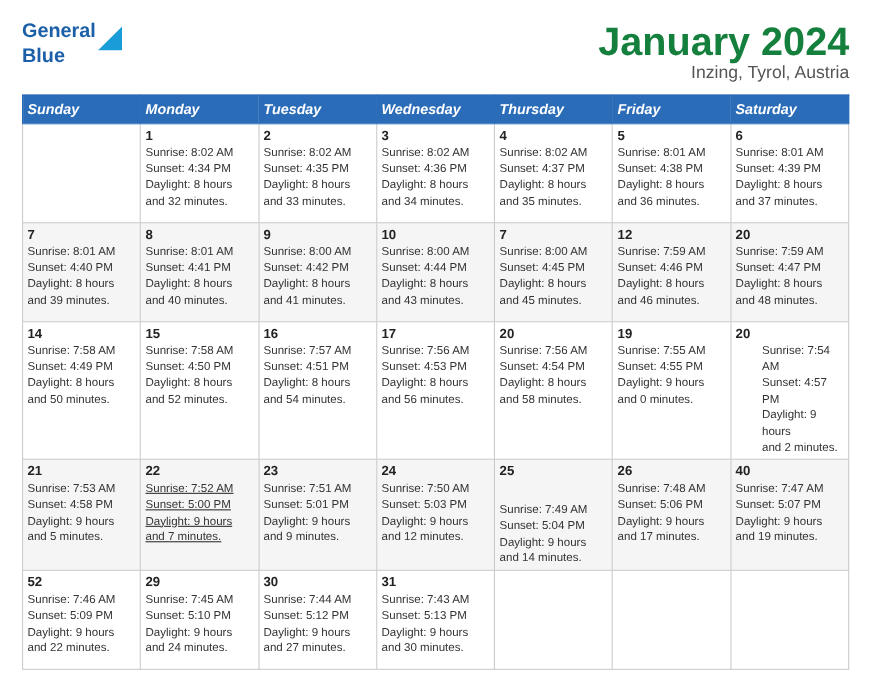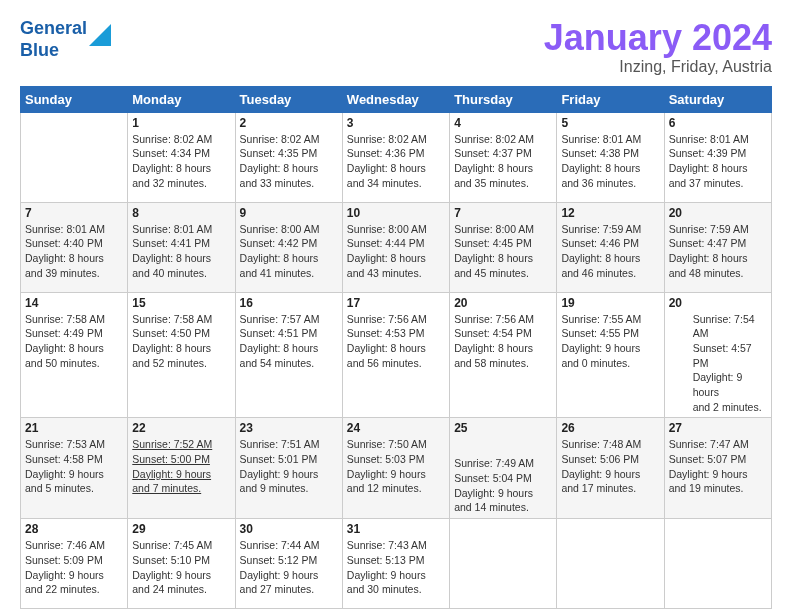--- a/index.html
+++ b/index.html
@@ -31,40 +31,41 @@
     }
     .logo-text span {
       color: #1a5fa8;
     }
     .title-section {
       text-align: right;
     }
     .main-title {
       font-size: 36px;
       font-weight: bold;
-      color: #8b5cf6;
+      color: #15803d;
       line-height: 1.1;
     }
     .subtitle {
       font-size: 16px;
       color: #555;
     }
     table {
       width: 100%;
       border-collapse: collapse;
       font-size: 11px;
     }
     thead tr th {
       background-color: #2a6cb8;
       color: #fff;
       padding: 5px 4px;
       text-align: left;
       font-size: 13px;
       font-weight: bold;
       border: 1px solid #2a6cb8;
+      font-style: italic;
     }
     tbody tr td {
       border: 1px solid #ccc;
       vertical-align: top;
       padding: 3px 4px;
       height: 90px;
       width: 107px;
     }
     tbody tr td.empty {
       background: #f9f9f9;
@@ -104,21 +105,21 @@
             <span>Blue</span>
           </span>
           <svg width="22" height="22" viewBox="0 0 22 22" style="margin-left:2px;margin-top:-10px;">
             <polygon points="0,22 22,0 22,22" fill="#1a9cd8"></polygon>
           </svg>
         </div>
       </div>
     </div>
     <div class="title-section">
       <div class="main-title">January 2024</div>
-      <div class="subtitle">Inzing, Friday, Austria</div>
+      <div class="subtitle">Inzing, Tyrol, Austria</div>
     </div>
   </div>
 
   <table>
     <thead>
       <tr>
       <th>Sunday</th>
           <th>Monday</th>
           <th>Tuesday</th>
           <th>Wednesday</th>
@@ -312,30 +313,30 @@
 and 14 minutes.</div>
           </td>
           <td>
             <span class="day-num">26</span>
             <div class="day-info" style="white-space: pre-line;">Sunrise: 7:48 AM
 Sunset: 5:06 PM
 Daylight: 9 hours
 and 17 minutes.</div>
           </td>
           <td>
-            <span class="day-num">27</span>
+            <span class="day-num">40</span>
             <div class="day-info" style="white-space: pre-line;">Sunrise: 7:47 AM
 Sunset: 5:07 PM
 Daylight: 9 hours
 and 19 minutes.</div>
           </td>
         </tr>
         <tr>
           <td>
-            <span class="day-num">28</span>
+            <span class="day-num">52</span>
             <div class="day-info" style="white-space: pre-line;">Sunrise: 7:46 AM
 Sunset: 5:09 PM
 Daylight: 9 hours
 and 22 minutes.</div>
           </td>
           <td>
             <span class="day-num">29</span>
             <div class="day-info" style="white-space: pre-line;">Sunrise: 7:45 AM
 Sunset: 5:10 PM
 Daylight: 9 hours

